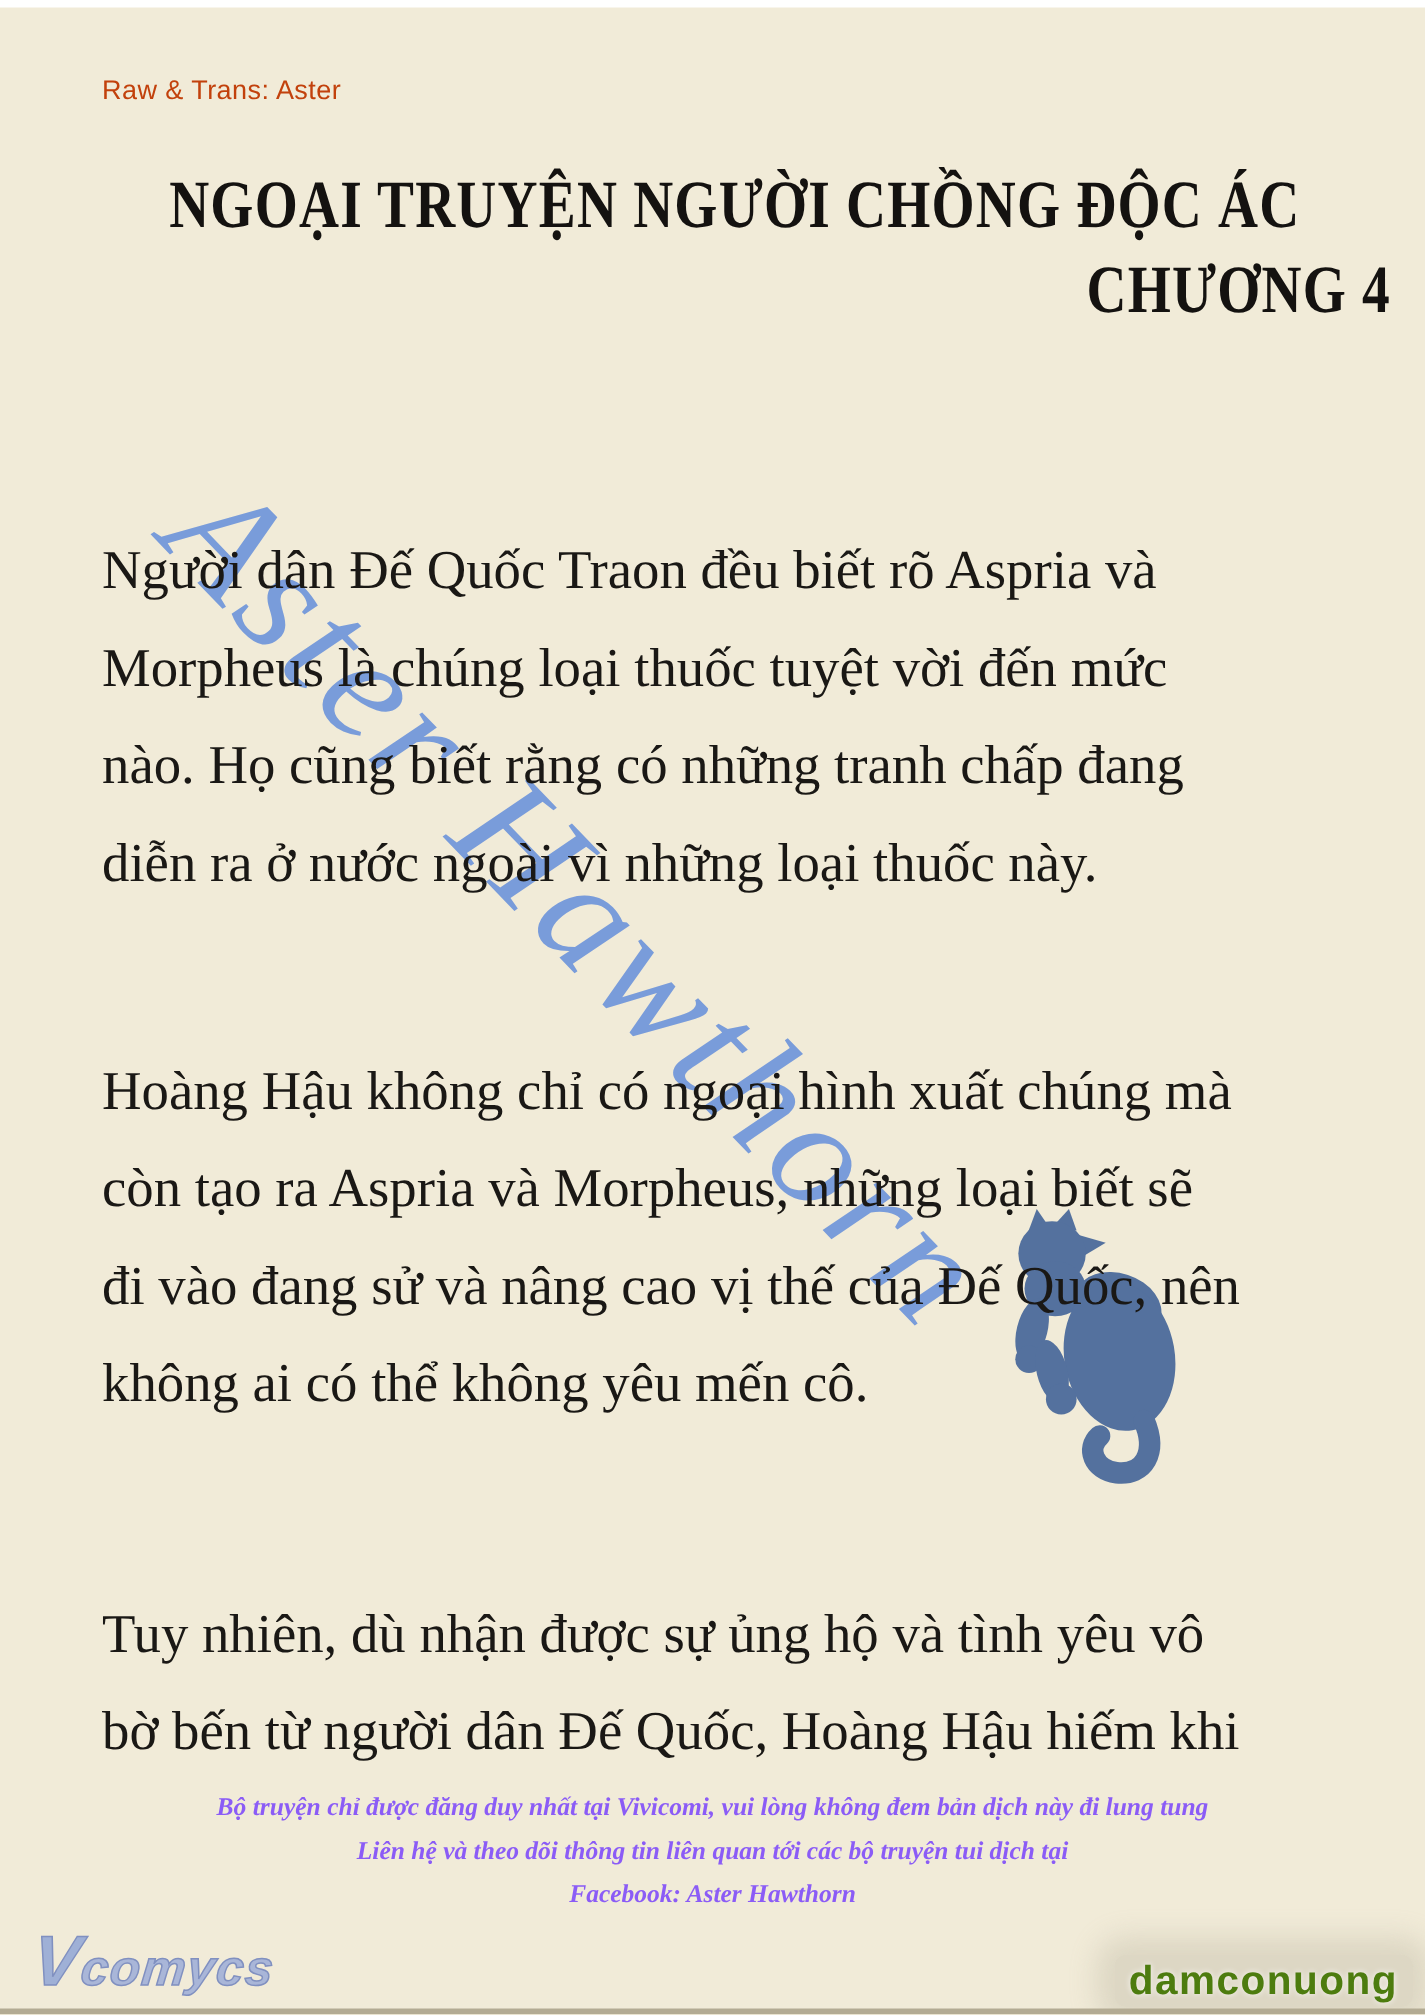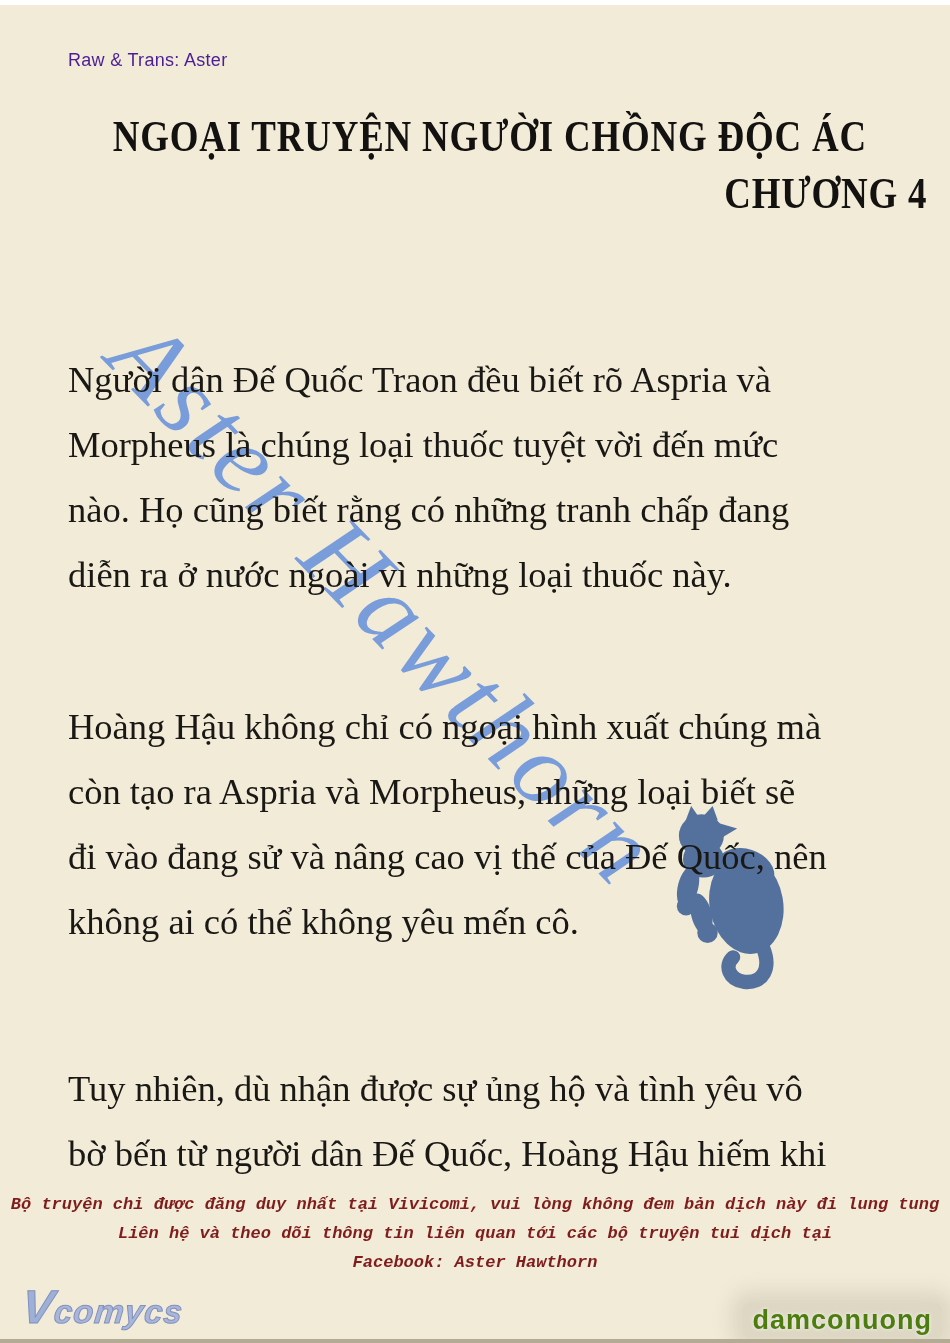--- a/index.html
+++ b/index.html
@@ -17,21 +17,21 @@
     position: absolute; top: 0; left: 0; right: 0; height: 5px;
     background: #ffffff; z-index: 6;
   }
   .scan-edge-bottom {
     position: absolute; bottom: 0; left: 0; right: 0; height: 4px;
     background: #b3ab93; z-index: 6;
   }
   .credit {
     position: absolute; top: 50px; left: 68px;
     font-family: "Liberation Sans", "DejaVu Sans", sans-serif;
-    font-size: 18px; color: #4c1d95; letter-spacing: 0.3px;
+    font-size: 18px; color: #c2410c; letter-spacing: 0.3px;
     z-index: 3;
   }
   .title-block {
     position: absolute; top: 112px; left: 0; right: 0;
     text-align: right; z-index: 3; color: #141210;
   }
   .title-line1, .title-line2 {
     display: block; font-weight: bold; white-space: nowrap;
   }
   .title-line1 span, .title-line2 span {
@@ -65,24 +65,24 @@
     z-index: 3;
   }
   .para .line { white-space: nowrap; }
   .para-1 { top: 347px; }
   .para-2 { top: 694px; }
   .para-3 { top: 1056px; }
 
   .footer-notice {
     position: absolute; top: 1190px; left: 0; right: 0;
     text-align: center;
-    font-family: Liberation Mono, monospace;
+    font-family: Liberation Serif, serif;
     font-style: italic; font-weight: bold;
     font-size: 17px; line-height: 29px;
-    color: #7f1d1d;
+    color: #8b5cf6;
     z-index: 3;
   }
 
   .vcomycs-logo {
     position: absolute; left: 22px; top: 1284px;
     font-family: "Liberation Sans", "DejaVu Sans", sans-serif;
     font-style: italic; font-weight: bold;
     font-size: 33px; line-height: 46px;
     color: #a9b6d8;
     -webkit-text-stroke: 1px #8090c0;

